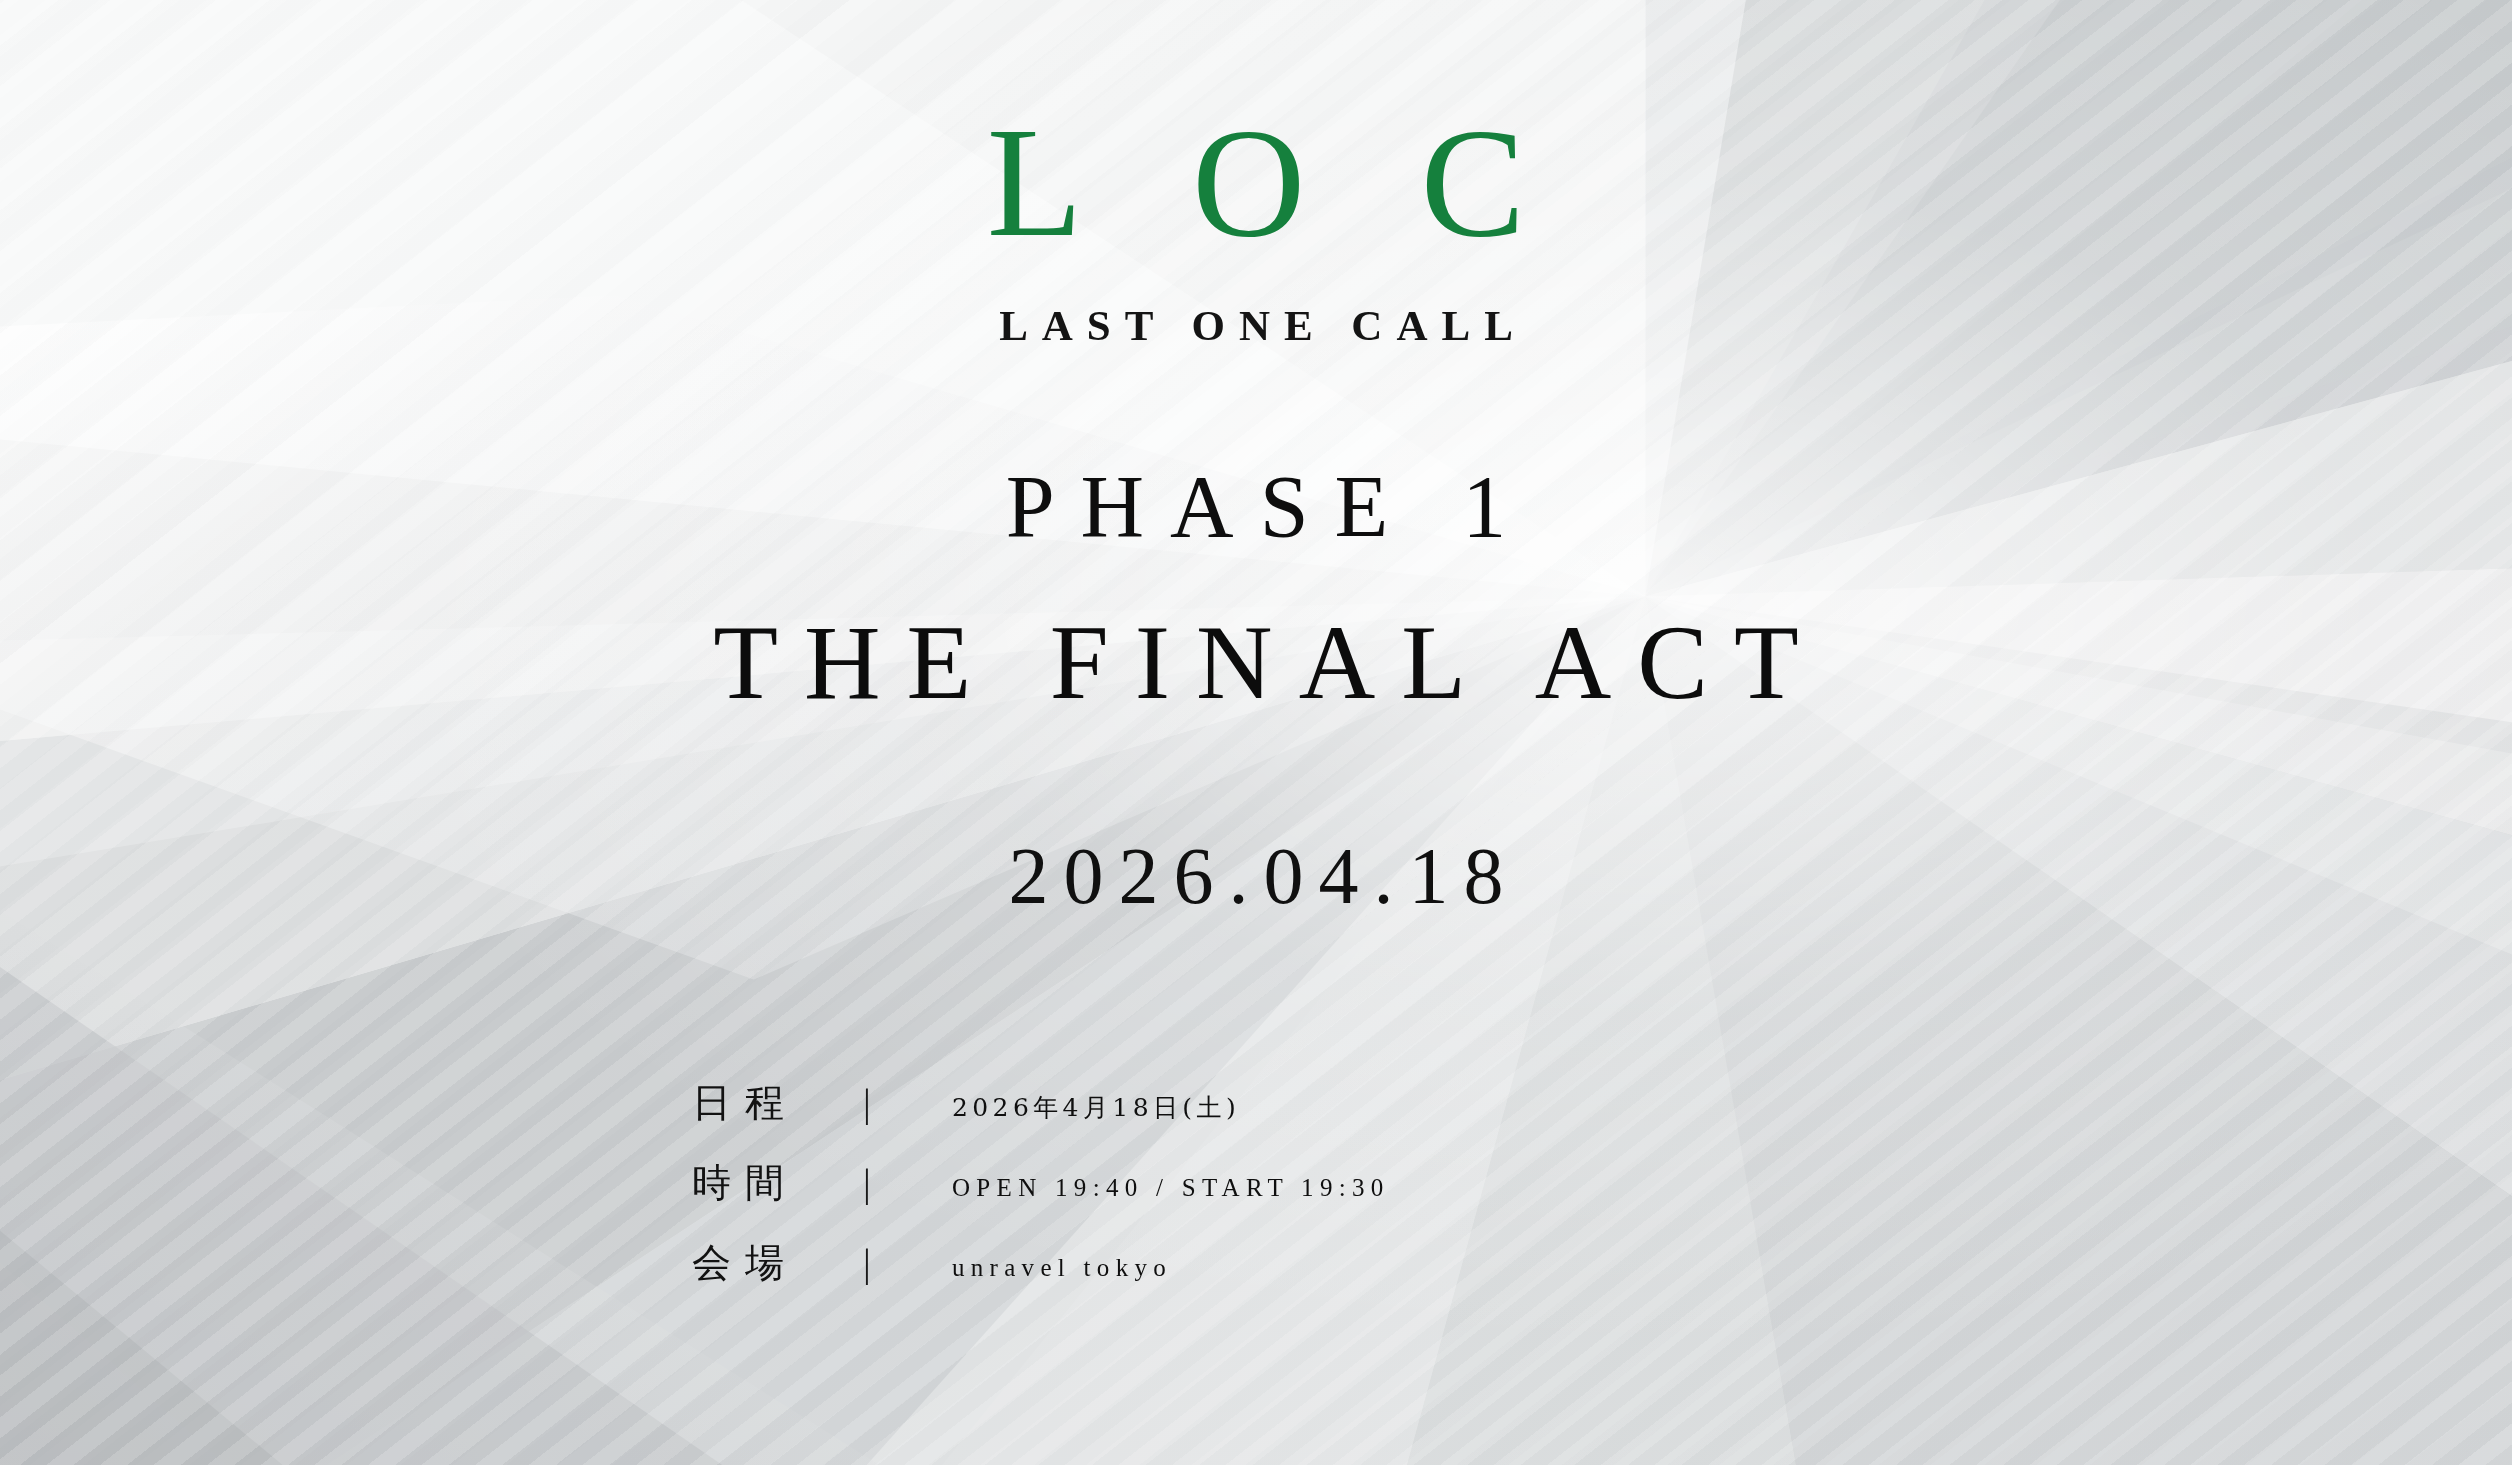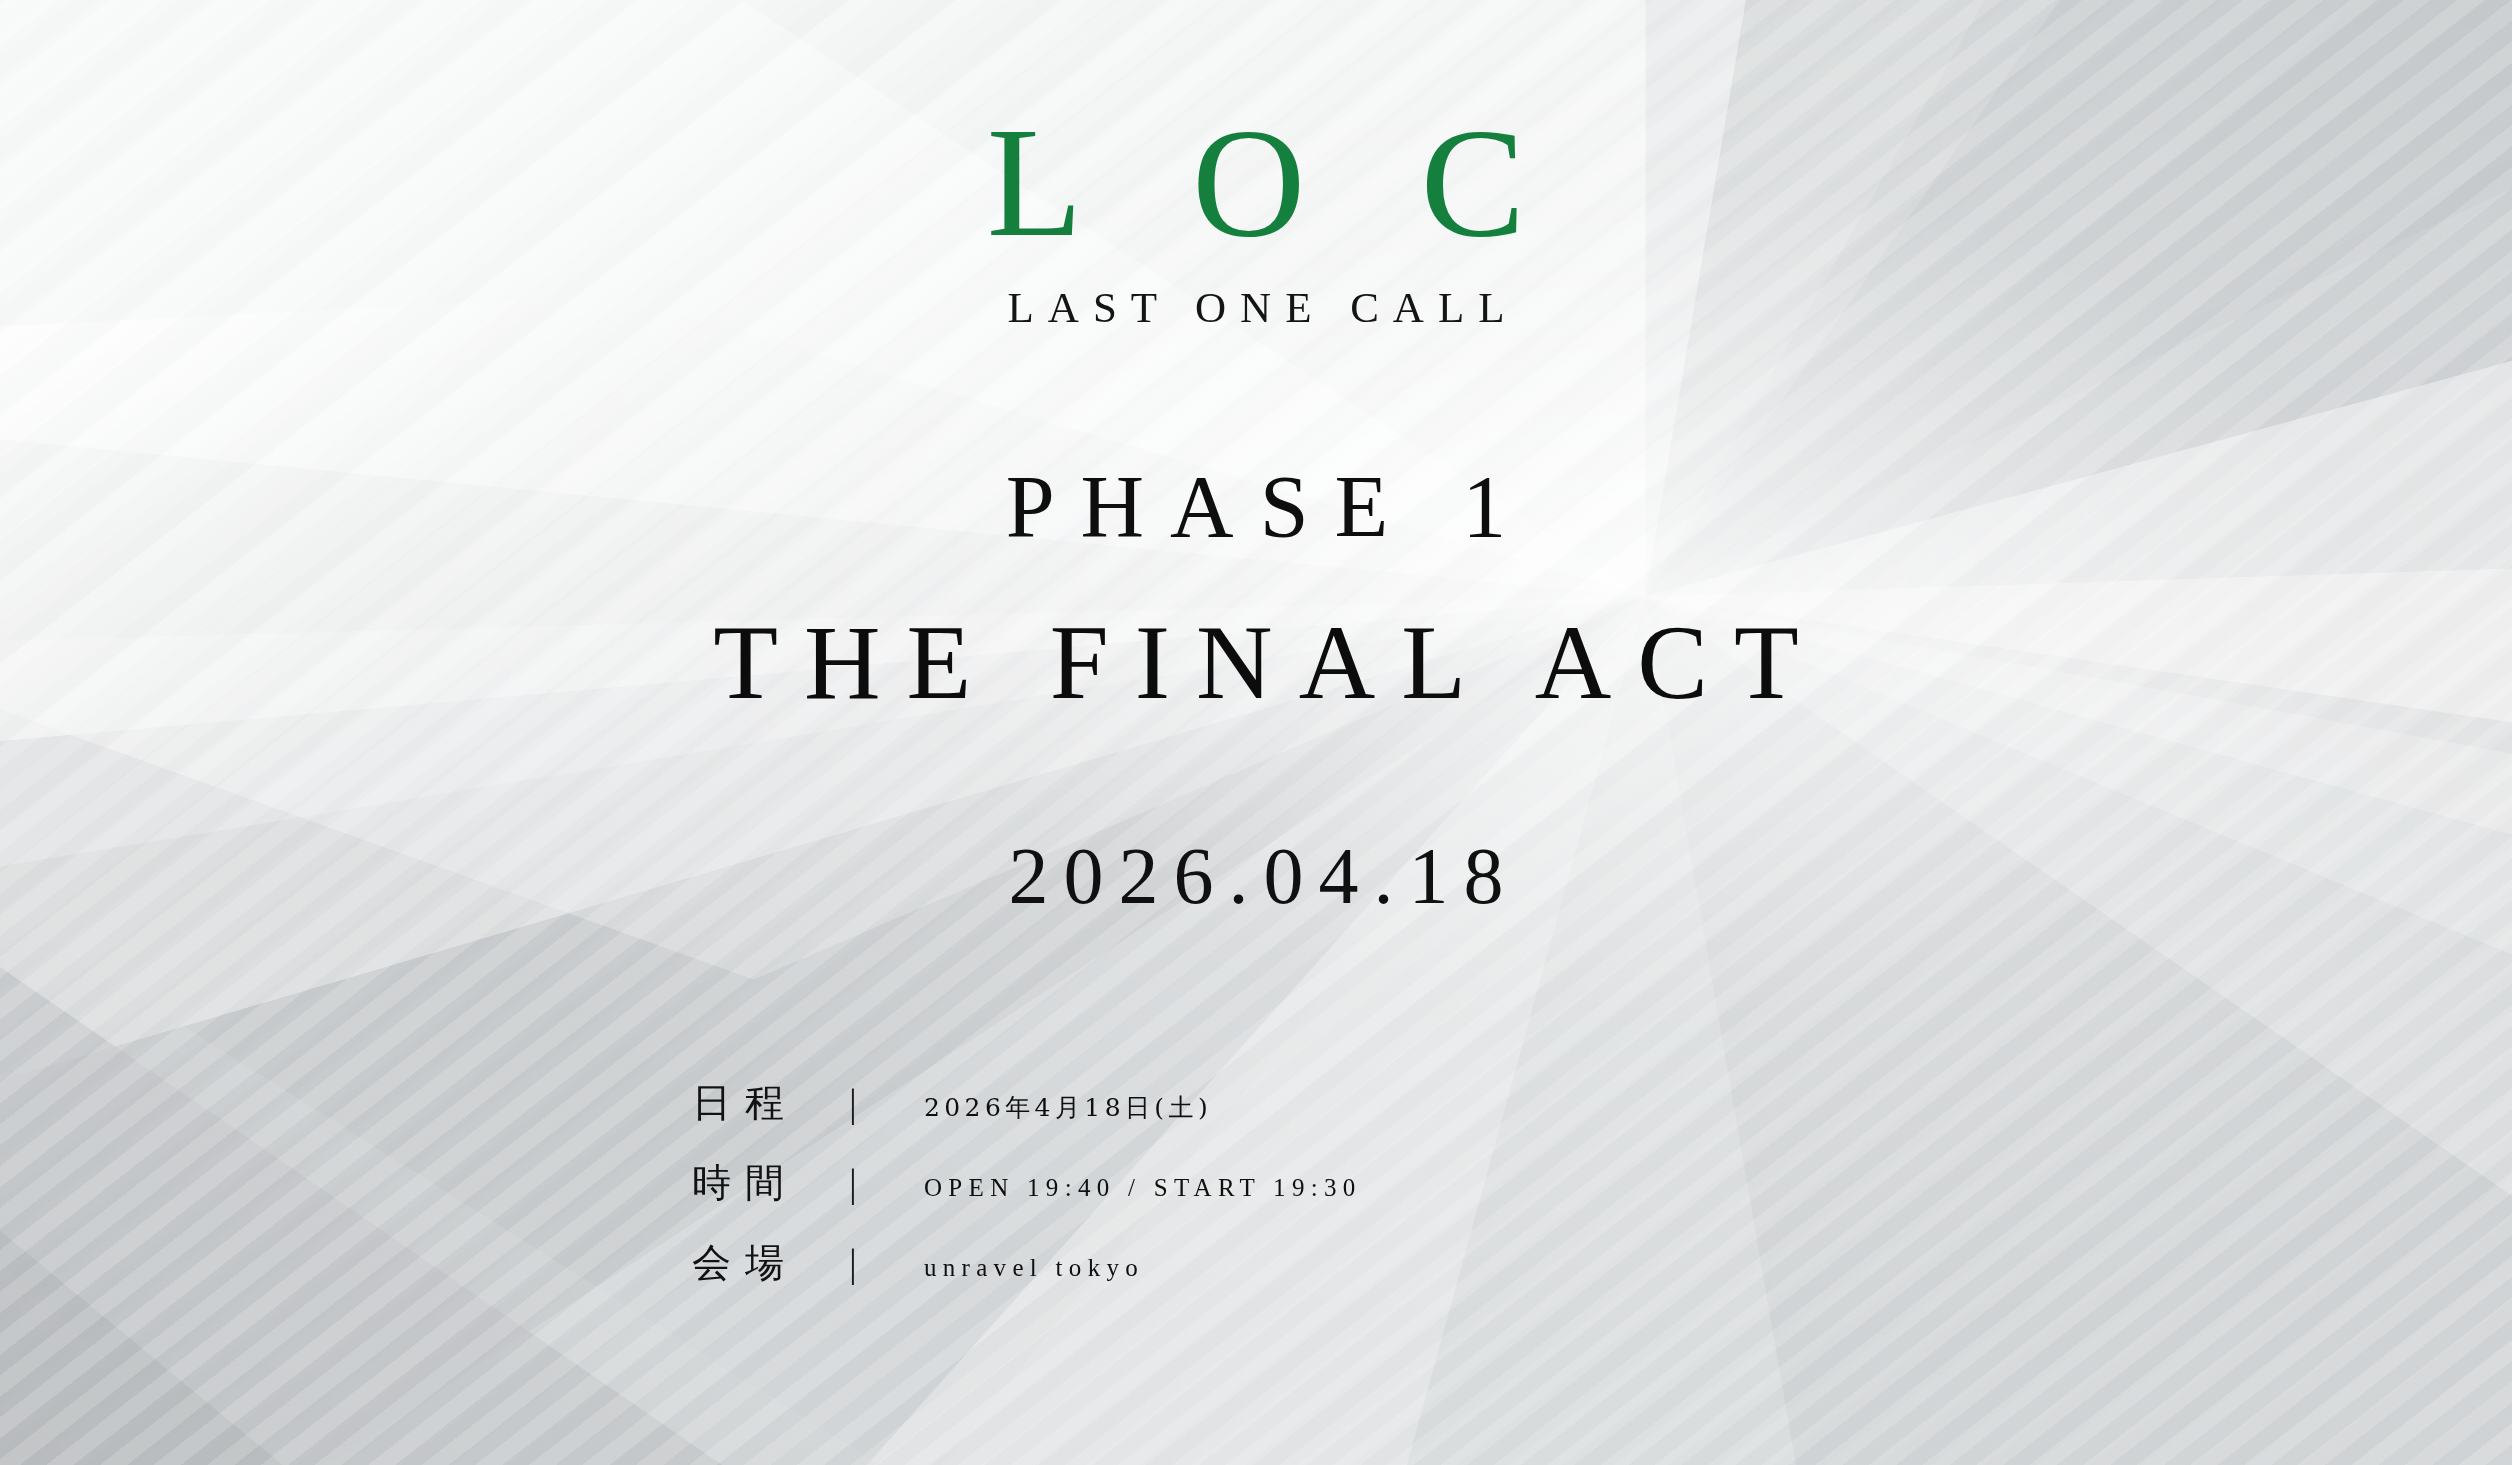--- a/index.html
+++ b/index.html
@@ -73,26 +73,27 @@
     top: 104px;
     font-size: 157px;
     line-height: 1;
     letter-spacing: 38px;
     text-indent: 38px;
     font-weight: 400;
     color: #15803d;
   }
 
   #logo-sub {
-    top: 286px;
+    top: 304px;
     font-size: 43px;
     line-height: 1;
     letter-spacing: 14px;
     text-indent: 14px;
     color: #141414;
+    font-weight: bold;
   }
 
   
   #phase-line {
     top: 463px;
     font-size: 88px;
     line-height: 1;
     letter-spacing: 26px;
     text-indent: 26px;
     color: #0e0e0e;
@@ -134,20 +135,21 @@
     position: absolute;
     left: 692px;
     top: 1076px;
     color: #111111;
   }
 
   .detail-row {
     display: flex;
     align-items: baseline;
     height: 80px;
+    gap: 14px;
   }
 
   .detail-label {
     width: 157px;
     font-size: 39px;
     letter-spacing: 14px;
     text-indent: 0;
     font-family: "DejaVu Serif", "Liberation Serif", serif;
     color: #121212;
   }

